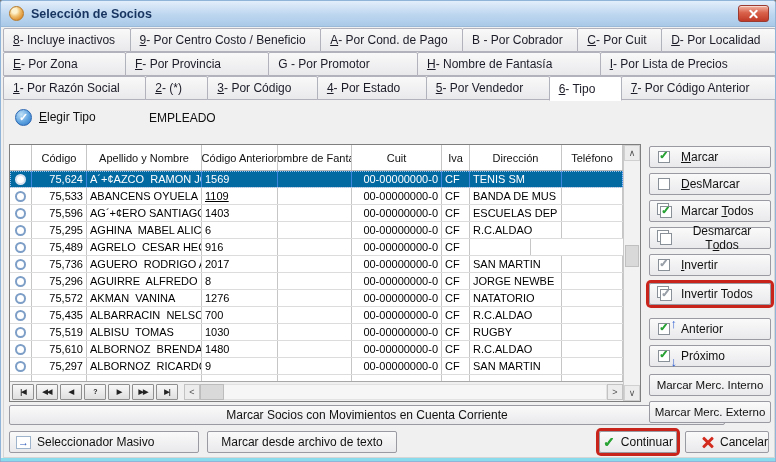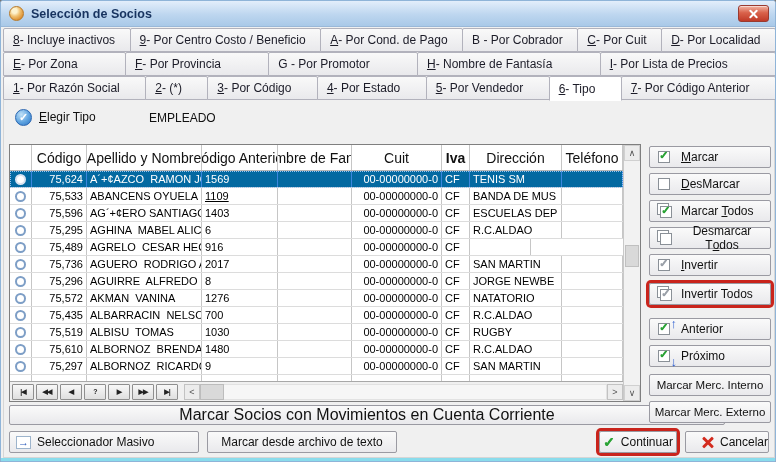--- a/index.html
+++ b/index.html
@@ -20,21 +20,21 @@
   .tab{flex:1 1 auto;display:flex;align-items:center;padding:0 9px;background:linear-gradient(#f9f9f9,#e9e9ec);border:1px solid #b2b2bc;border-radius:2px 2px 0 0;margin-right:-1px;font-size:12px;color:#1c1c28;white-space:nowrap;overflow:hidden;}
   .tab.active{background:#fff;border-bottom-color:#fff;position:relative;z-index:4;height:25px;}
   .tabpanel{position:absolute;left:2px;top:99px;width:772px;height:358px;border:1px solid #d6d6d6;border-top:none;}
   .elegir{position:absolute;left:14px;top:104px;height:24px;display:flex;align-items:center;gap:7px;background:none;border:none;font-size:12px;color:#111;cursor:default;}
   .elegir-icon{width:17px;height:17px;border-radius:50%;background:radial-gradient(circle at 35% 30%,#bfe0f7,#5ea3e0 55%,#2d73c4);border:1px solid #2a66b0;color:#fff;font-size:11px;font-weight:bold;display:flex;align-items:center;justify-content:center;}
   .tipo-value{position:absolute;left:148px;top:110px;font-size:12px;color:#111;}
   
   .grid{position:absolute;left:8px;top:143px;width:632px;height:258px;background:#fff;border:1px solid #7f7f7f;display:flex;}
   .grid-left{flex:1;display:flex;flex-direction:column;overflow:hidden;}
   .grid-header{display:flex;height:26px;border-bottom:1px solid #b6b6b6;flex:none;background:#fff;}
-  .ghead{display:flex;align-items:center;justify-content:center;font-size:14px;color:#111;}
+  .ghead{display:flex;align-items:center;justify-content:center;font-size:11px;color:#111;}
   .gcell{flex:none;border-right:1px solid #c6c6c6;overflow:hidden;white-space:pre;}
   .grid-body{flex:1;overflow:hidden;}
   .grow{display:flex;height:17px;border-bottom:1px solid #dcdcdc;font-size:11px;line-height:16px;color:#000;}
   .grow .gcell{padding:0 3px;}
   .grow .right,.ghead.right{}
   .gcell.right{text-align:right;}
   .grow.sel{background:#0369a1;color:#fff;outline:1px dotted #9cc4ee;outline-offset:-1px;}
   .grow.sel .gcell{border-right-color:#3c86dd;}
   .radio-cell{display:flex;align-items:center;justify-content:center;padding:0!important;}
   .radio{width:11px;height:11px;border-radius:50%;border:2px solid #7d9ec6;background:#fff;}
@@ -46,21 +46,21 @@
   .hs-left,.hs-right{width:16px;height:16px;background:#ececec;border:1px solid #c2c2c2;font-size:9px;display:flex;align-items:center;justify-content:center;color:#555;flex:none;}
   .hs-thumb{width:24px;height:16px;background:#d9d9d9;border:1px solid #bcbcbc;flex:none;}
   .hs-track{flex:1;height:16px;background:#f6f6f6;border:1px solid #e2e2e2;border-left:none;}
   .vscroll{width:17px;flex:none;border-left:1px solid #c9c9c9;background:#f2f2f2;display:flex;flex-direction:column;}
   .vs-up,.vs-down{height:16px;font-size:9px;color:#555;display:flex;align-items:center;justify-content:center;flex:none;background:#ececec;border:1px solid #d0d0d0;}
   .vs-track{flex:1;position:relative;}
   .vs-thumb{position:absolute;left:1px;right:1px;top:84px;height:22px;background:#d9d9d9;border:1px solid #c0c0c0;}
   
   button{font:inherit;cursor:default;}
   .btn{background:linear-gradient(#fafafa,#e9e9ec);border:1px solid #9a9aa2;border-radius:2px;font-size:12px;color:#111;display:flex;align-items:center;justify-content:center;gap:6px;}
-  .ccbtn{position:absolute;left:8px;top:404px;width:716px;height:20px;font-size:16px;}
+  .ccbtn{position:absolute;left:8px;top:404px;width:716px;height:20px;font-size:12px;}
   .b-masivo{position:absolute;left:8px;top:430px;width:190px;height:22px;justify-content:flex-start;padding:0 6px;}
   .b-archivo{position:absolute;left:206px;top:430px;width:190px;height:22px;}
   .b-continuar{position:absolute;left:598px;top:430px;width:78px;height:22px;}
   .b-cancelar{position:absolute;left:684px;top:430px;width:84px;height:22px;justify-content:flex-end;}
   .ring{box-shadow:0 0 0 3px #c9241c;}
   .mas-icon{width:15px;height:13px;background:#fff;border:1px solid #9db4cc;color:#2757b8;font-size:11px;font-weight:bold;line-height:11px;text-align:center;flex:none;}
   .ck{color:#2ba336;font-weight:bold;text-shadow:.5px 0 #2ba336;}
   .ck.big{font-size:14px;}
   .xicon{position:relative;width:12px;height:12px;flex:none;}
   .xicon i{position:absolute;left:-1px;top:5px;width:14px;height:3px;background:#d32b1e;border-radius:1px;}
@@ -132,21 +132,21 @@
 
   <div class="grid">
     <div class="grid-left">
       <div class="grid-header">
           <div class="gcell ghead" style="width: 22px;"></div>
           <div class="gcell ghead right" style="width: 55px;">Código</div>
           <div class="gcell ghead" style="width: 115px;">Apellido y Nombre</div>
           <div class="gcell ghead" style="width: 76px;">Código Anterior</div>
           <div class="gcell ghead" style="width: 74px;">Nombre de Fantas</div>
           <div class="gcell ghead right" style="width: 90px;">Cuit</div>
-          <div class="gcell ghead" style="width: 28px; font-weight: bold;">Iva</div>
+          <div class="gcell ghead" style="width: 28px;">Iva</div>
           <div class="gcell ghead" style="width: 92px;">Dirección</div>
           <div class="gcell ghead" style="width: 61px;">Teléfono</div>
         </div>
       <div class="grid-body">
           <div class="grow sel">
             <div class="gcell radio-cell" style="width: 22px;"><span class="radio rsel"></span></div>
             <div class="gcell right" style="width: 55px;">75,624</div>
             <div class="gcell" style="width: 115px;">A´+¢AZCO  RAMON JOSE</div>
             <div class="gcell" style="width: 76px;">1569</div>
             <div class="gcell" style="width: 74px;"></div>

